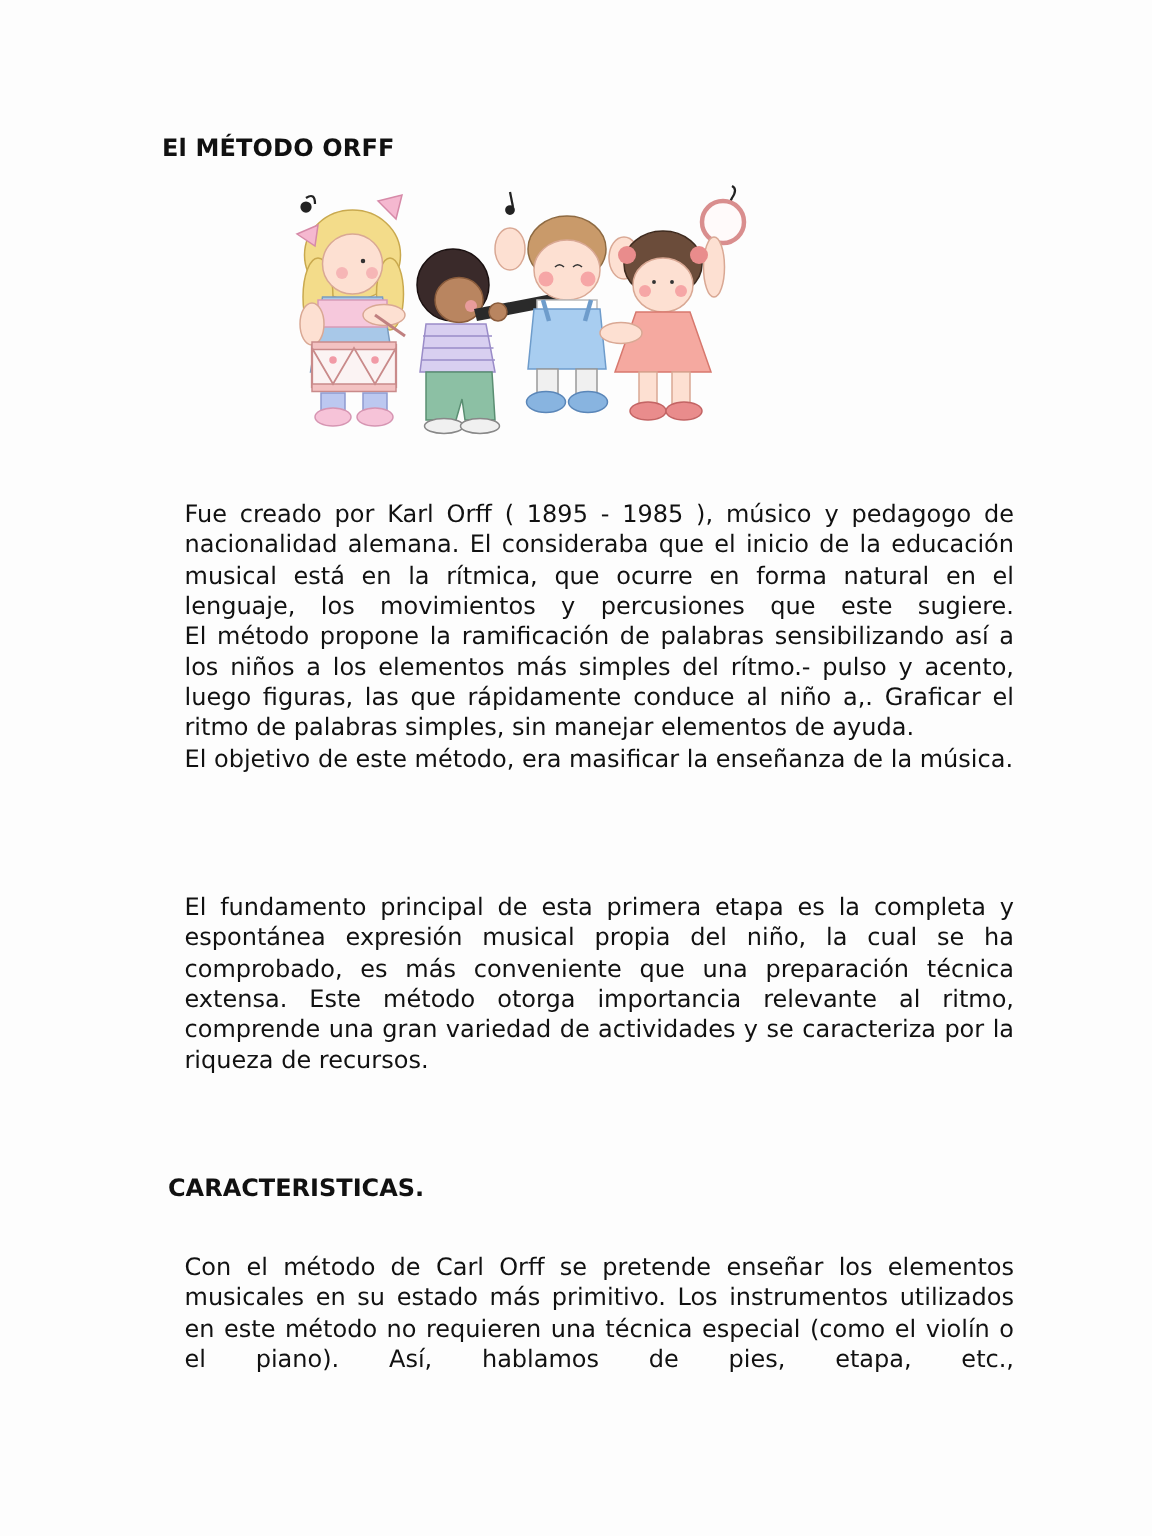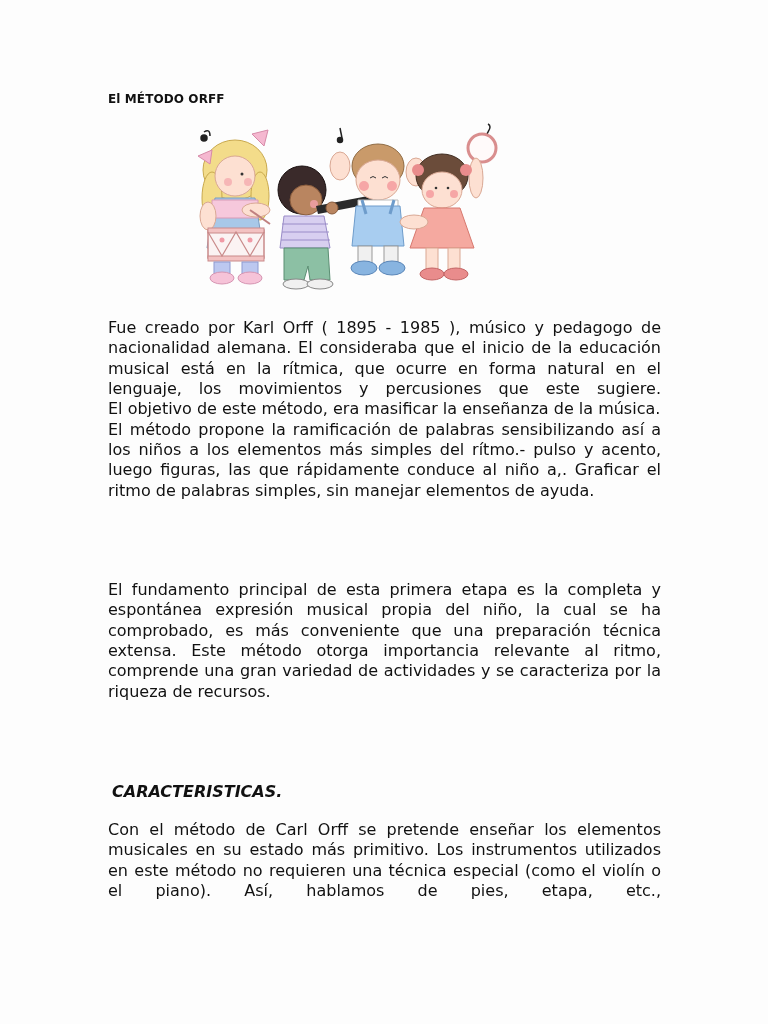--- a/index.html
+++ b/index.html
@@ -13,60 +13,59 @@
       overflow: hidden;
       position: relative;
       font-family: "DejaVu Sans", sans-serif;
       color: #111111;
     }
     .title {
       position: absolute;
       left: 108px;
       top: 89px;
       font-weight: bold;
-      font-size: 12px;
+      font-size: 16px;
       line-height: 20px;
       margin: 0;
       letter-spacing: 0.1px;
     }
     .illustration {
       position: absolute;
       left: 190px;
       top: 118px;
       width: 320px;
       height: 176px;
     }
     .body-block {
       position: absolute;
       left: 108px;
       width: 553px;
       font-size: 16px;
       line-height: 20.35px;
       text-align: justify;
-      margin: 0;
+      margin: 15px;
     }
     .body-block p {
       margin: 0;
       text-align: justify;
       text-align-last: left;
     }
     .body-block p.force-justify {
       text-align-last: justify;
     }
     #block1 { top: 318px; }
     #block2 { top: 580px; }
     .section-heading {
       position: absolute;
       left: 112px;
       top: 782px;
       font-weight: bold;
       font-size: 16px;
       line-height: 20px;
       margin: 0;
-      font-style: italic;
     }
     #block3 { top: 820px; }
   </style>
 </head>
 <body>
 
 <h1 class="title">El MÉTODO ORFF</h1>
 
 <div class="illustration">
   <svg width="320" height="176" viewBox="0 0 320 176" xmlns="http://www.w3.org/2000/svg">
@@ -182,22 +181,22 @@
       <rect x="236" y="130" width="12" height="22" fill="#fde0d2" stroke="#d9a894"></rect>
       <rect x="258" y="130" width="12" height="22" fill="#fde0d2" stroke="#d9a894"></rect>
       <ellipse cx="242" cy="156" rx="12" ry="6" fill="#e98c8c" stroke="#c36464"></ellipse>
       <ellipse cx="266" cy="156" rx="12" ry="6" fill="#e98c8c" stroke="#c36464"></ellipse>
     </g>
   </svg>
 </div>
 
 <div class="body-block" id="block1">
   <p class="force-justify">Fue creado por Karl Orff ( 1895 - 1985 ), músico y pedagogo de nacionalidad alemana.  El consideraba que el inicio de la educación musical está en la rítmica, que ocurre en forma natural en el lenguaje, los movimientos y percusiones que este sugiere.</p>
+  <p>El método propone la ramificación de palabras sensibilizando así a los niños a los elementos más simples del rítmo.- pulso y acento, luego figuras, las que rápidamente conduce al niño a,. Graficar el ritmo de palabras simples, sin manejar elementos de ayuda.</p>
   <p>El objetivo de este método, era masificar la enseñanza de la música.</p>
-  <p>El método propone la ramificación de palabras sensibilizando así a los niños a los elementos más simples del rítmo.- pulso y acento, luego figuras, las que rápidamente conduce al niño a,. Graficar el ritmo de palabras simples, sin manejar elementos de ayuda.</p>
 </div>
 
 <div class="body-block" id="block2">
   <p>El fundamento principal de esta primera etapa es la completa y espontánea expresión musical propia del niño, la cual se ha comprobado, es más conveniente que una preparación técnica extensa. Este método otorga importancia relevante al ritmo, comprende una gran variedad de actividades y se caracteriza por la riqueza de recursos.</p>
 </div>
 
 <h2 class="section-heading">CARACTERISTICAS.</h2>
 
 <div class="body-block" id="block3">
   <p class="force-justify">Con el método de Carl Orff se pretende enseñar los elementos musicales en su estado más primitivo. Los instrumentos utilizados en este método no requieren una técnica especial (como el violín o el piano). Así, hablamos de pies, etapa, etc.,</p>

